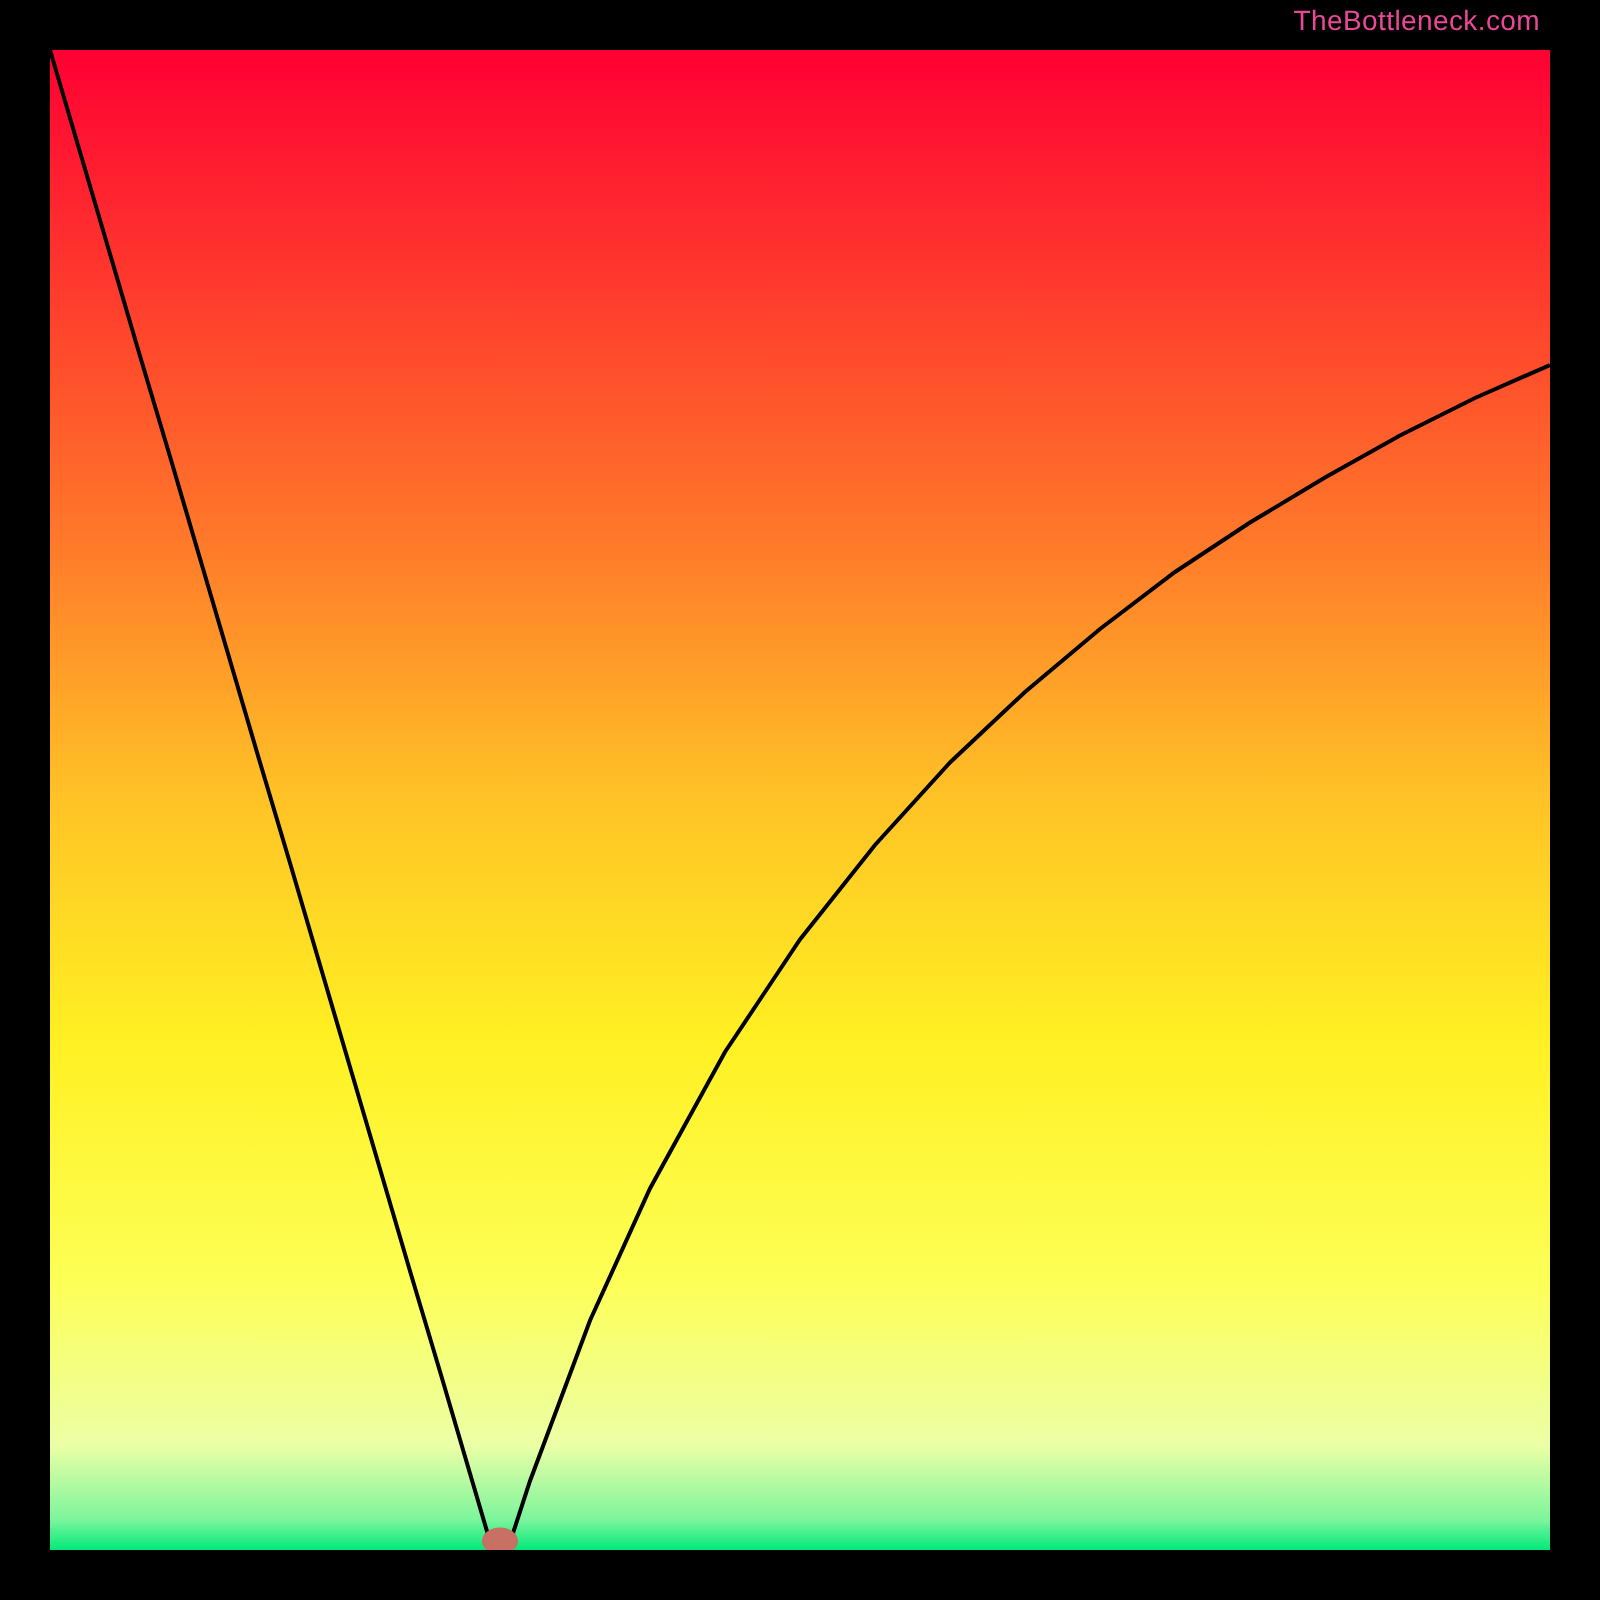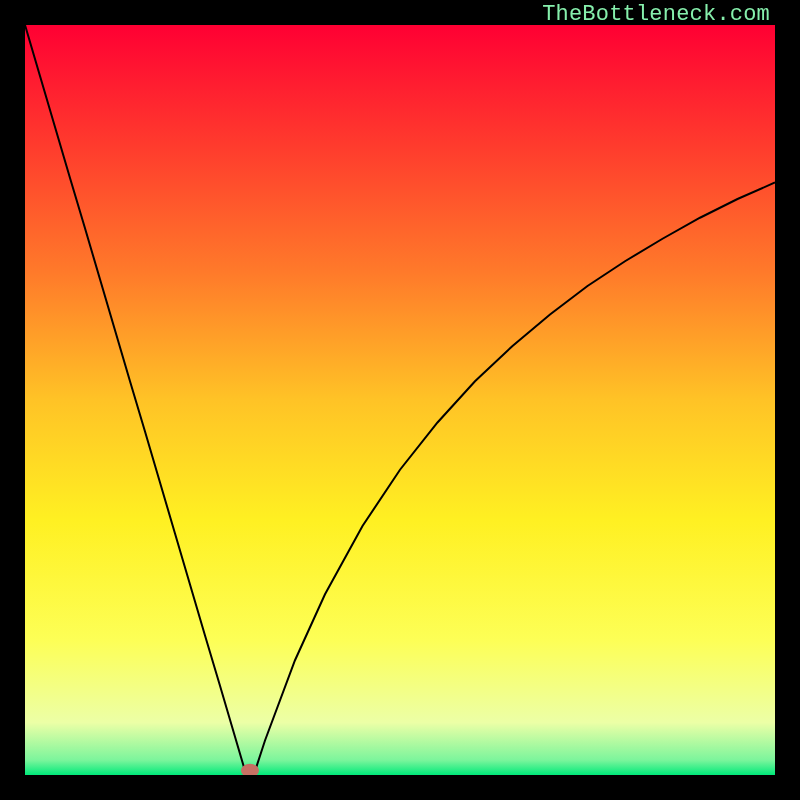--- a/index.html
+++ b/index.html
@@ -22,23 +22,23 @@
     position: absolute;
     left: 0;
     top: 0;
     width: 750px;
     height: 750px;
   }
   .watermark {
     position: absolute;
     top: 2px;
     right: 30px;
-    color: #86efac;
-    font-family: Liberation Mono, monospace;
-    font-size: 22px;
+    color: #ec4899;
+    font-family: Liberation Sans, sans-serif;
+    font-size: 14px;
     font-weight: 500;
     letter-spacing: 0.2px;
   }
 </style>
 </head>
 <body>
 
 <div class="frame">
   <svg class="plot-area" viewBox="0 0 750 750" preserveAspectRatio="none">
     <defs>

